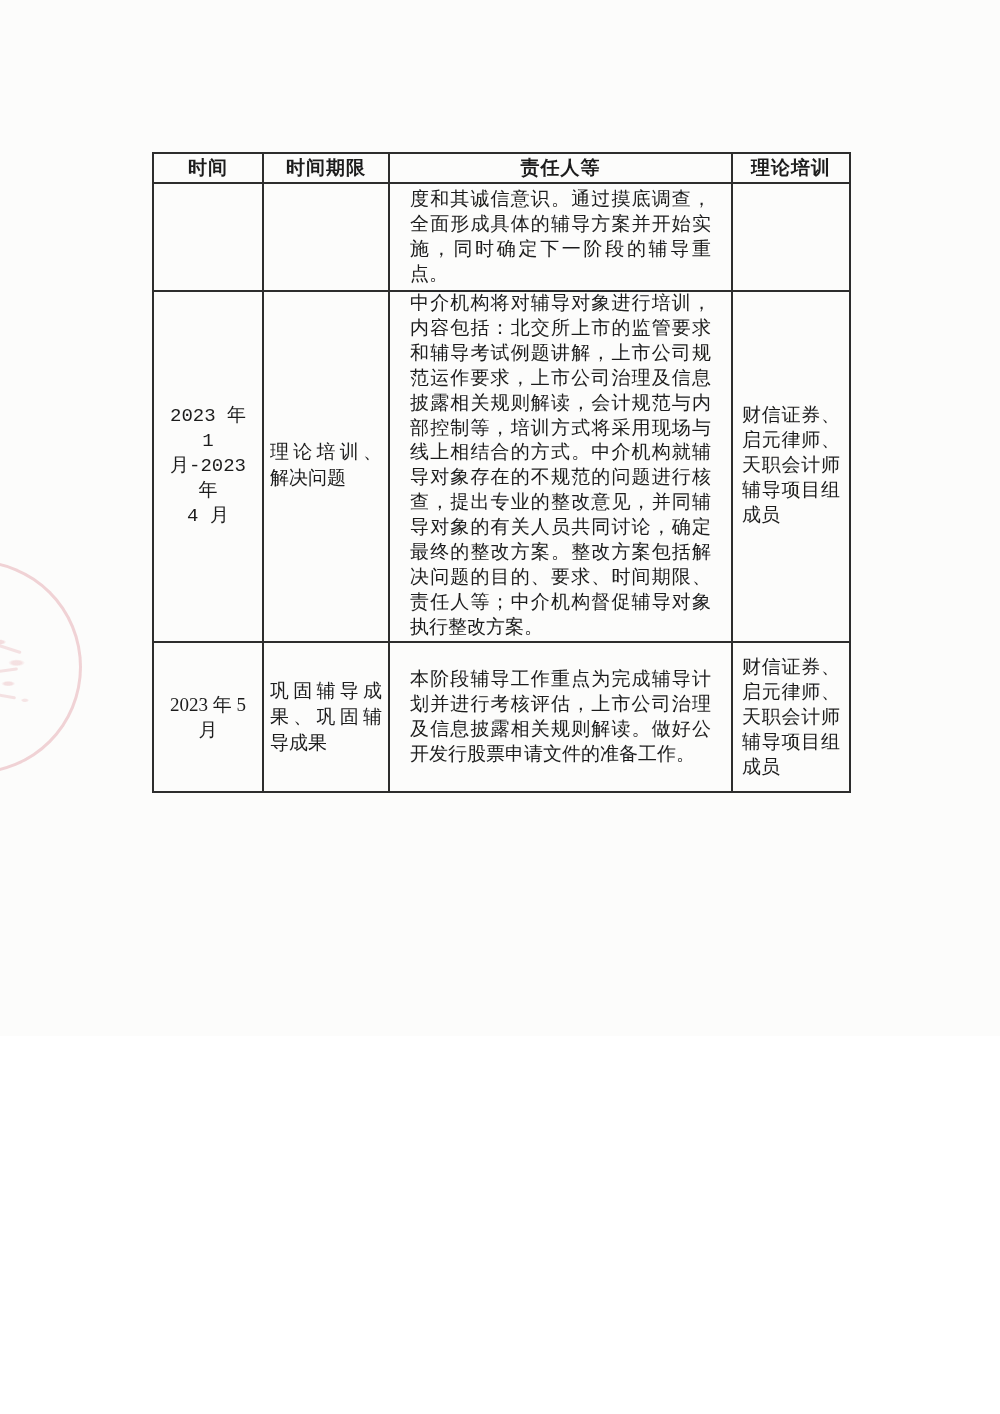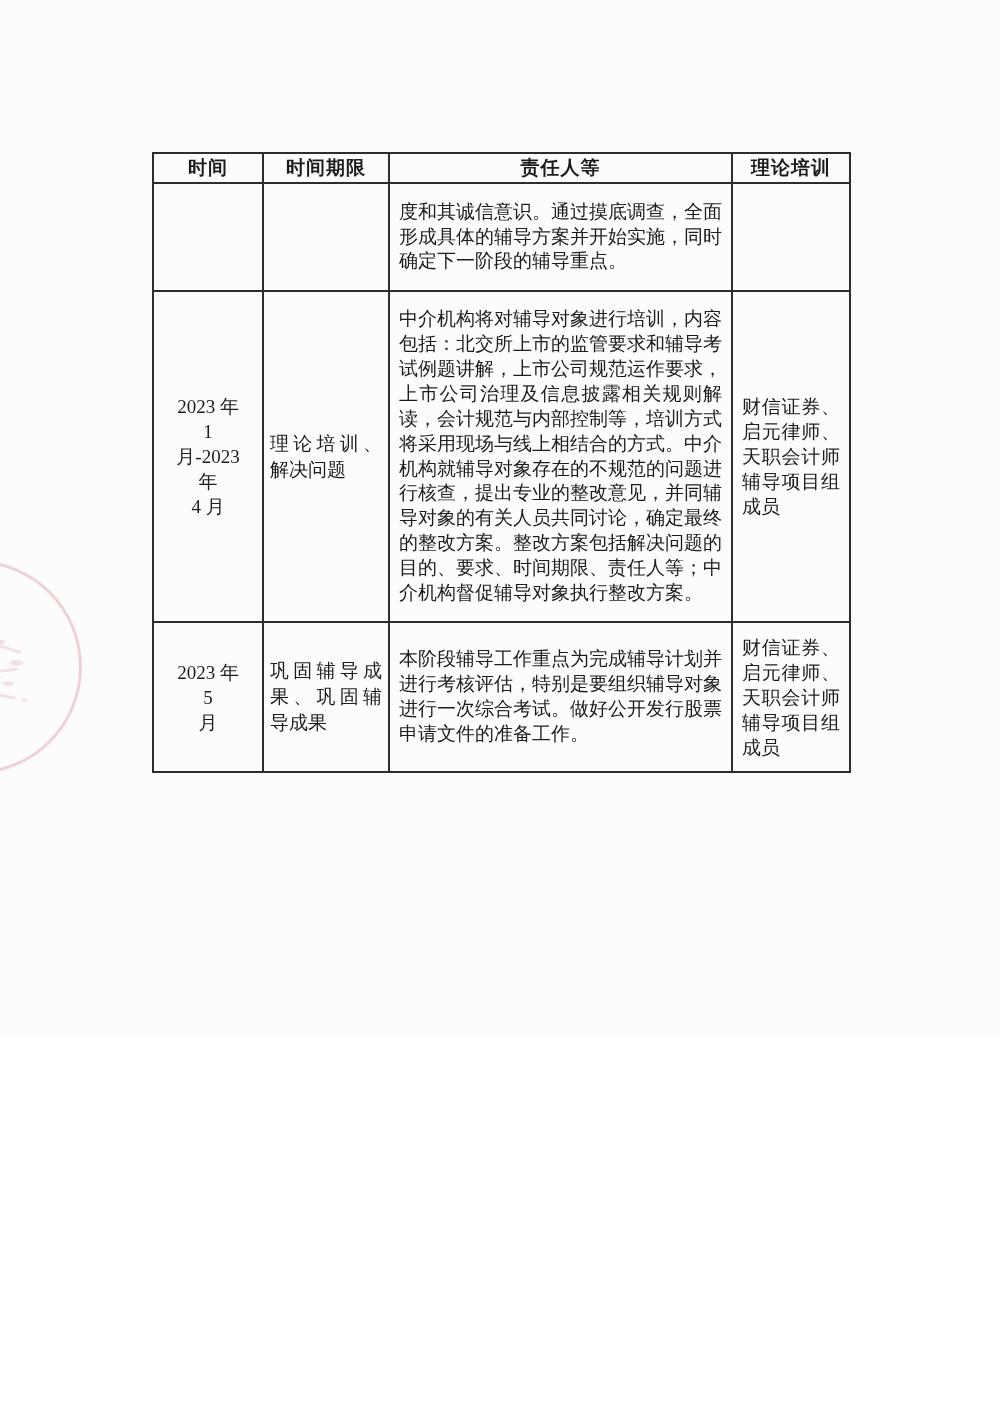--- a/index.html
+++ b/index.html
@@ -37,43 +37,43 @@
     overflow: visible;
   }
   .schedule th {
     height: 28px;
     font-weight: bold;
     text-align: center;
     padding: 0;
     letter-spacing: 1px;
   }
   .row-cont  td { height: 74px; }
-  .row-main  td { height: 297px; }
+  .row-main  td { height: 297px; font-family: Liberation Mono, monospace; }
   .row-last  td { height: 116px; }
 
   td.cell-time {
     text-align: center;
     vertical-align: middle;
     white-space: pre-line;
     line-height: 25px;
-    padding: 0 20px;
+    padding: 0 8px;
   }
   td.cell-content {
     vertical-align: middle;
     text-align: justify;
     text-justify: inter-character;
     line-height: 26px;
     padding: 16px 6px;
   }
   td.cell-plan {
     vertical-align: middle;
     text-align: justify;
     text-justify: inter-character;
     line-height: 24.9px;
-    padding: 0 9px;
+    padding: 0 20px;
   }
   td.cell-staff {
     vertical-align: middle;
     text-align: justify;
     text-justify: inter-character;
     line-height: 25px;
     padding: 0 9px;
     margin-top: 36px;
   }
 
@@ -162,21 +162,21 @@
 月-2023 年
 4 月</td>
         <td class="cell-content">理论培训、解决问题</td>
         <td class="cell-plan">中介机构将对辅导对象进行培训，内容包括：北交所上市的监管要求和辅导考试例题讲解，上市公司规范运作要求，上市公司治理及信息披露相关规则解读，会计规范与内部控制等，培训方式将采用现场与线上相结合的方式。中介机构就辅导对象存在的不规范的问题进行核查，提出专业的整改意见，并同辅导对象的有关人员共同讨论，确定最终的整改方案。整改方案包括解决问题的目的、要求、时间期限、责任人等；中介机构督促辅导对象执行整改方案。</td>
         <td class="cell-staff">财信证券、启元律师、天职会计师辅导项目组成员</td>
       </tr>
       <tr class="row-last">
         <td class="cell-time">2023 年 5
 月</td>
         <td class="cell-content">巩固辅导成果、巩固辅导成果</td>
-        <td class="cell-plan">本阶段辅导工作重点为完成辅导计划并进行考核评估，特别是要组织辅导对象进行一次综合考试。做好公开发行股票申请文件的准备工作。</td>
+        <td class="cell-plan">本阶段辅导工作重点为完成辅导计划并进行考核评估，上市公司治理及信息披露相关规则解读。做好公开发行股票申请文件的准备工作。</td>
         <td class="cell-staff">财信证券、启元律师、天职会计师辅导项目组成员</td>
       </tr>
     </tbody>
   </table>
 
   <div class="page-number">3-1-2</div>
 
 </div>
 
 </body></html>

